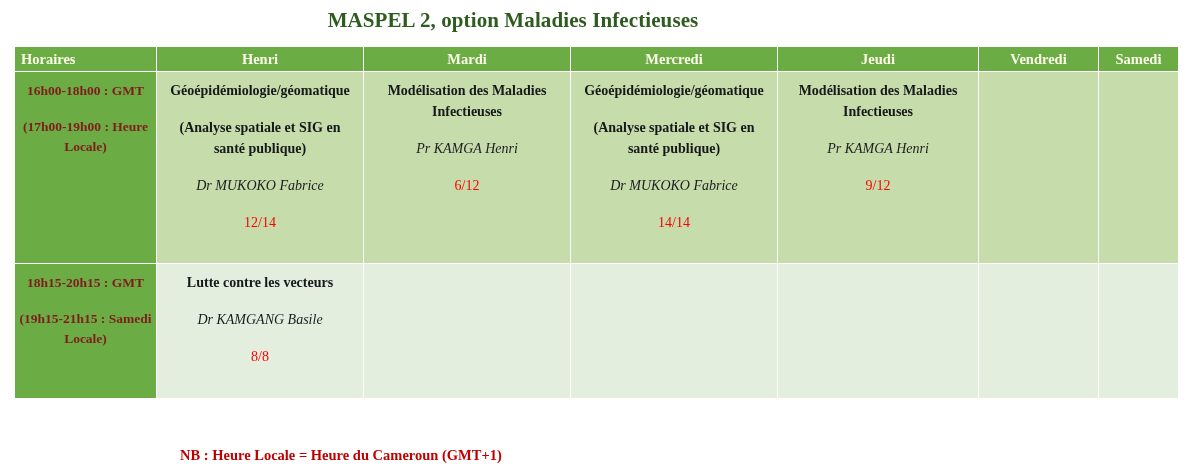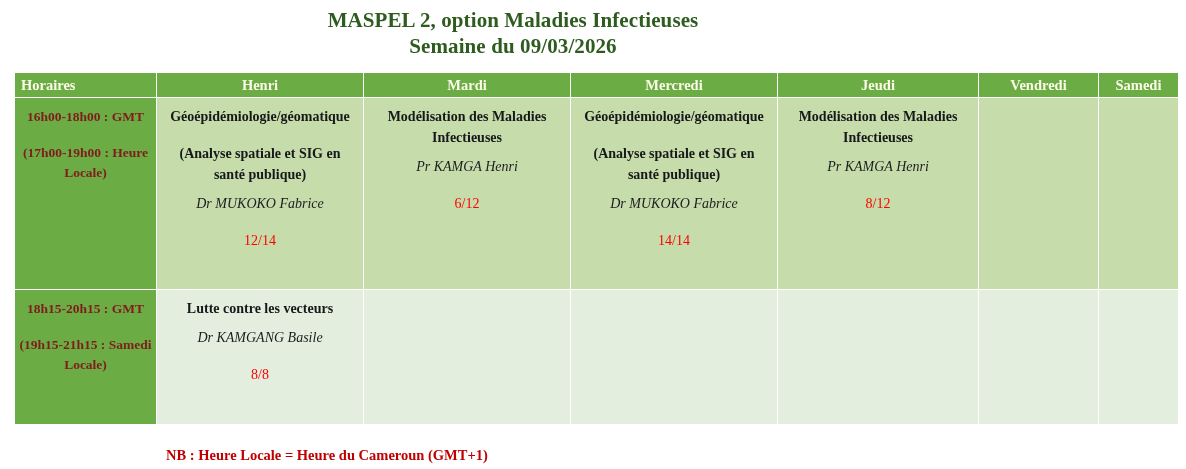--- a/index.html
+++ b/index.html
@@ -95,50 +95,49 @@
     font-weight: bold;
   }
   .c-sub {
     color: #16181a;
     font-weight: bold;
     margin-top: 16px;
   }
   .c-teacher {
     color: #1b1d1f;
     font-style: italic;
-    margin-top: 8px;
+    margin-top: 16px;
   }
   .c-count {
     color: #fe0000;
     margin-top: 16px;
   }
   .c-blank { height: 1px; }
 
   .row1 .cell { height: 175px; }
   .row2 .cell { height: 118px; }
 
   
   .note {
     position: absolute;
-    left: 166px;
+    left: 180px;
     top: 447px;
     color: #c00000;
     font-weight: bold;
     font-size: 14.5px;
     white-space: nowrap;
   }
 </style>
 </head>
 <body>
 
 <div class="page">
 
   <div class="title-block">
     <div class="title-line">MASPEL 2, option Maladies Infectieuses</div>
-    <div class="title-line">Semaine du 09/03/2026</div>
   </div>
 
   <div class="table-wrap">
     <table class="schedule">
       <colgroup>
         <col style="width:141px">
         <col style="width:206px">
         <col style="width:206px">
         <col style="width:206px">
         <col style="width:200px">
@@ -182,21 +181,21 @@
             <div class="c-course">Géoépidémiologie/géomatique</div>
             <div class="c-sub">(Analyse spatiale et SIG en santé publique)</div>
             <div class="c-teacher">Dr MUKOKO Fabrice</div>
             <div class="c-count">14/14</div>
           </td>
 
           <td class="cell r1">
             <div class="c-course">Modélisation des Maladies Infectieuses</div>
 
             <div class="c-teacher">Pr KAMGA Henri</div>
-            <div class="c-count">8/12</div>
+            <div class="c-count">9/12</div>
           </td>
 
           <td class="cell r1">
             <div class="c-blank"></div>
           </td>
 
           <td class="cell r1">
             <div class="c-blank"></div>
           </td>
         </tr>

